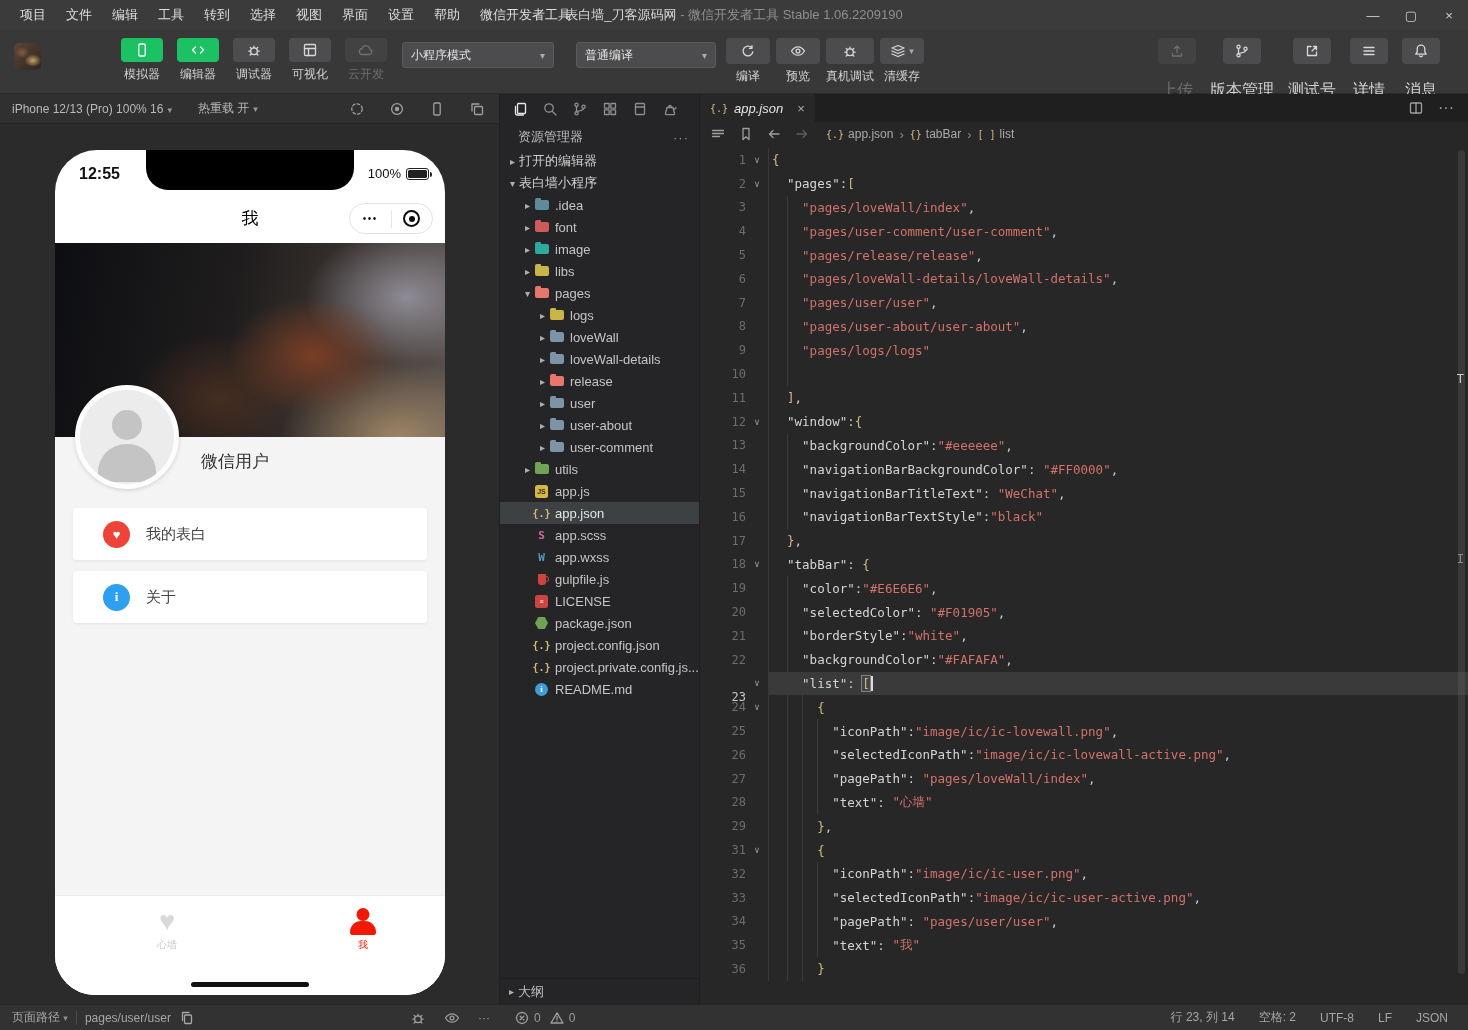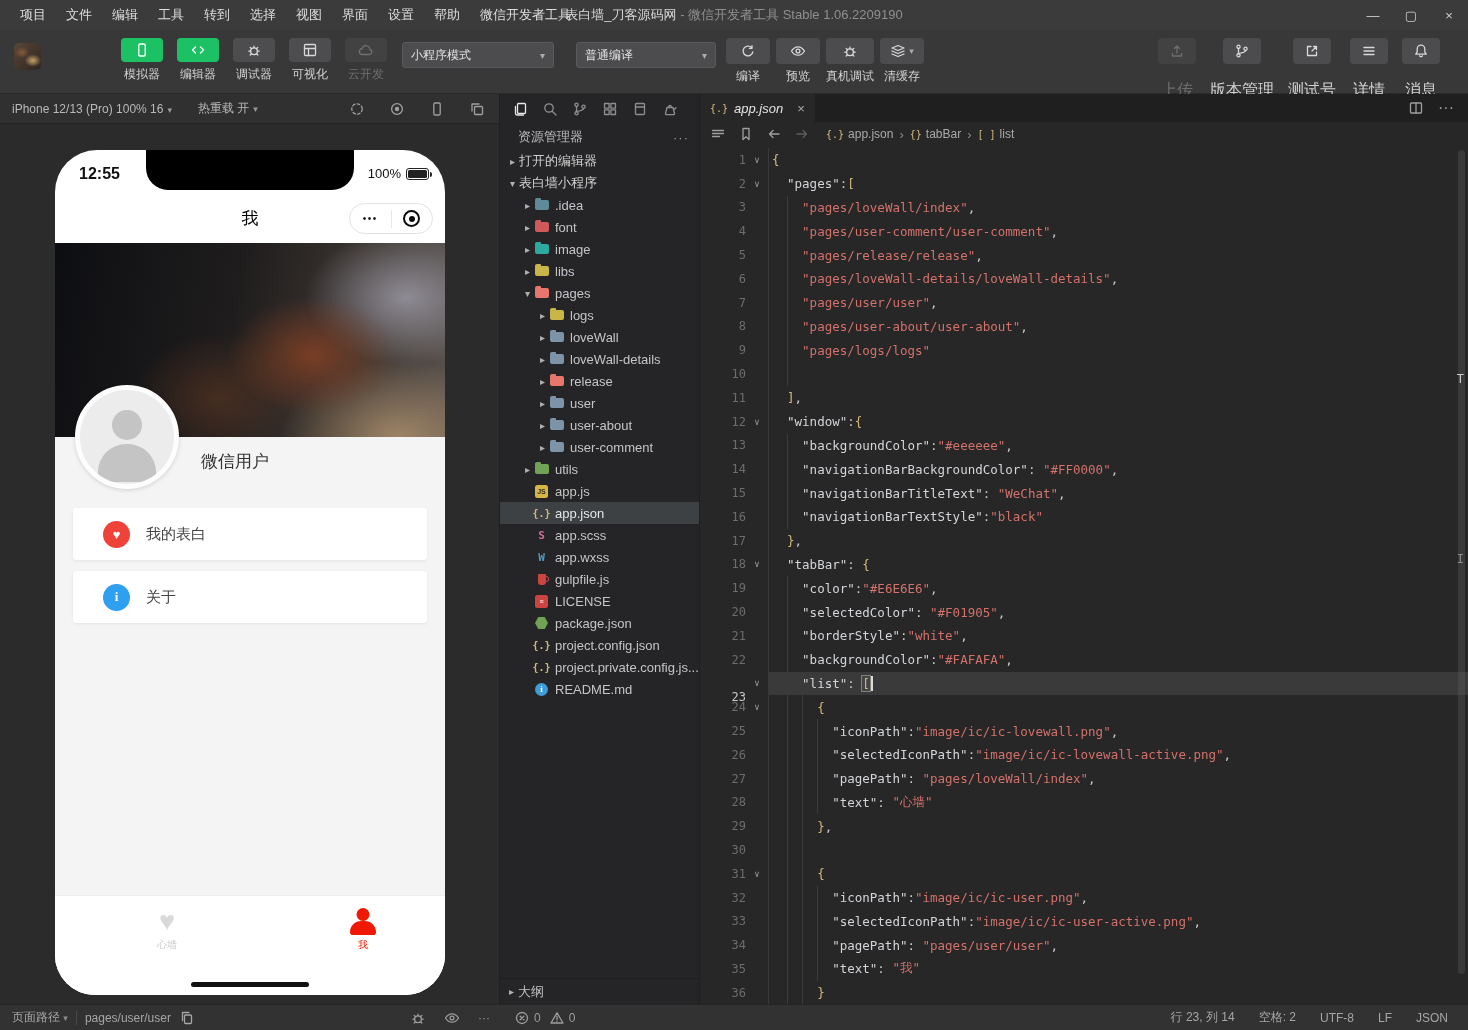--- a/index.html
+++ b/index.html
@@ -1108,31 +1108,20 @@
             <div class="txt">
               <span class="sp">  </span>
               <span class="ig"></span>
               <span class="ig"></span>
               <span class="t-b">}</span>
               <span class="t-p">,</span>
             </div>
           </div>
         </div>
         <div class="cl">
-          <span class="ln">30</span>
-          <span class="fold"></span>
-          <div class="txtwrap">
-            <div class="txt">
-              <span class="sp">  </span>
-              <span class="ig"></span>
-              <span class="ig"></span>
-            </div>
-          </div>
-        </div>
-        <div class="cl">
           <span class="ln">31</span>
           <span class="fold">∨</span>
           <div class="txtwrap">
             <div class="txt">
               <span class="sp">  </span>
               <span class="ig"></span>
               <span class="ig"></span>
               <span class="t-b">{</span>
             </div>
           </div>

